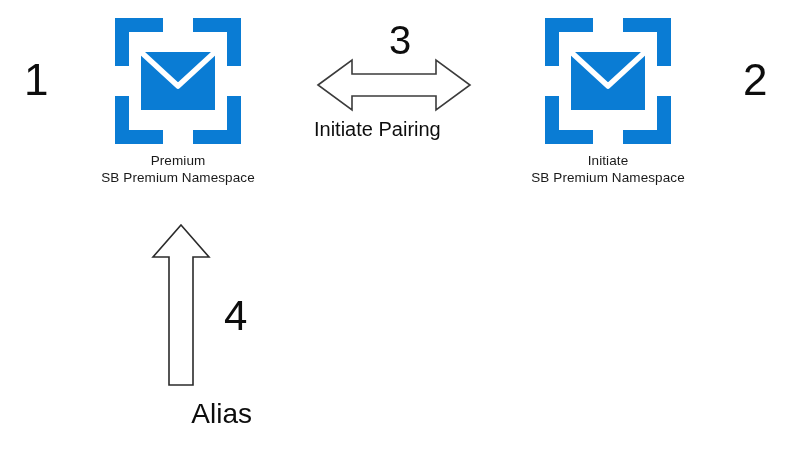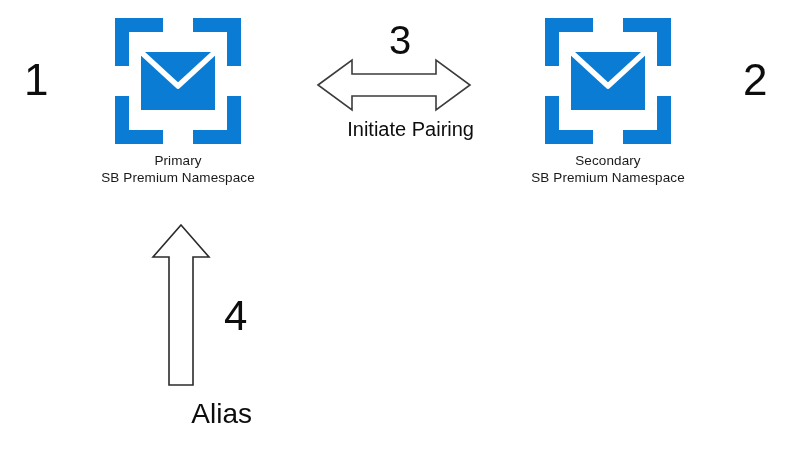--- a/index.html
+++ b/index.html
@@ -71,21 +71,21 @@
   .arrow-caption {
     position: absolute;
     font-family: "Liberation Sans", sans-serif;
     color: #0d0d0d;
     white-space: nowrap;
   }
   #pairing-label {
     left: 314px;
     top: 118px;
     width: 160px;
-    text-align: right;
+    text-align: left;
     font-size: 20px;
   }
   #alias-label {
     left: 112px;
     top: 398px;
     width: 140px;
     text-align: right;
     font-size: 28px;
   }
 </style>
@@ -111,36 +111,36 @@
 
       <path d="M0 126 H48 V112 H14 V78 H0 Z" fill="#0a7cd4"></path>
 
       <path d="M126 126 H78 V112 H112 V78 H126 Z" fill="#0a7cd4"></path>
 
       <rect x="26" y="34" width="74" height="58" fill="#0a7cd4"></rect>
 
       <path d="M26 34 L63 68 L100 34" fill="none" stroke="#ffffff" stroke-width="5.5" stroke-linecap="round" stroke-linejoin="round"></path>
     </svg>
     <div class="node-caption">
-      <span class="line1">Primary</span>
+      <span class="line1">Premium</span>
       <span class="line2">SB Premium Namespace</span>
     </div>
   </div>
 
   <div class="node" id="node-secondary">
     <svg class="node-icon" viewBox="0 0 126 126">
       <path d="M0 0 H48 V14 H14 V48 H0 Z" fill="#0a7cd4"></path>
       <path d="M126 0 H78 V14 H112 V48 H126 Z" fill="#0a7cd4"></path>
       <path d="M0 126 H48 V112 H14 V78 H0 Z" fill="#0a7cd4"></path>
       <path d="M126 126 H78 V112 H112 V78 H126 Z" fill="#0a7cd4"></path>
       <rect x="26" y="34" width="74" height="58" fill="#0a7cd4"></rect>
       <path d="M26 34 L63 68 L100 34" fill="none" stroke="#ffffff" stroke-width="5.5" stroke-linecap="round" stroke-linejoin="round"></path>
     </svg>
     <div class="node-caption">
-      <span class="line1">Secondary</span>
+      <span class="line1">Initiate</span>
       <span class="line2">SB Premium Namespace</span>
     </div>
   </div>
 
   <div class="arrow-wrap" id="pairing-arrow-wrap">
     <svg class="arrow-svg" width="160" height="58" viewBox="0 0 160 58">
       <path d="M4 29 L38 4 L38 18 L122 18 L122 4 L156 29 L122 54 L122 40 L38 40 L38 54 Z" fill="#ffffff" stroke="#3b3b3b" stroke-width="1.6" stroke-linejoin="miter"></path>
     </svg>
   </div>
   <div class="arrow-caption" id="pairing-label">Initiate Pairing</div>

